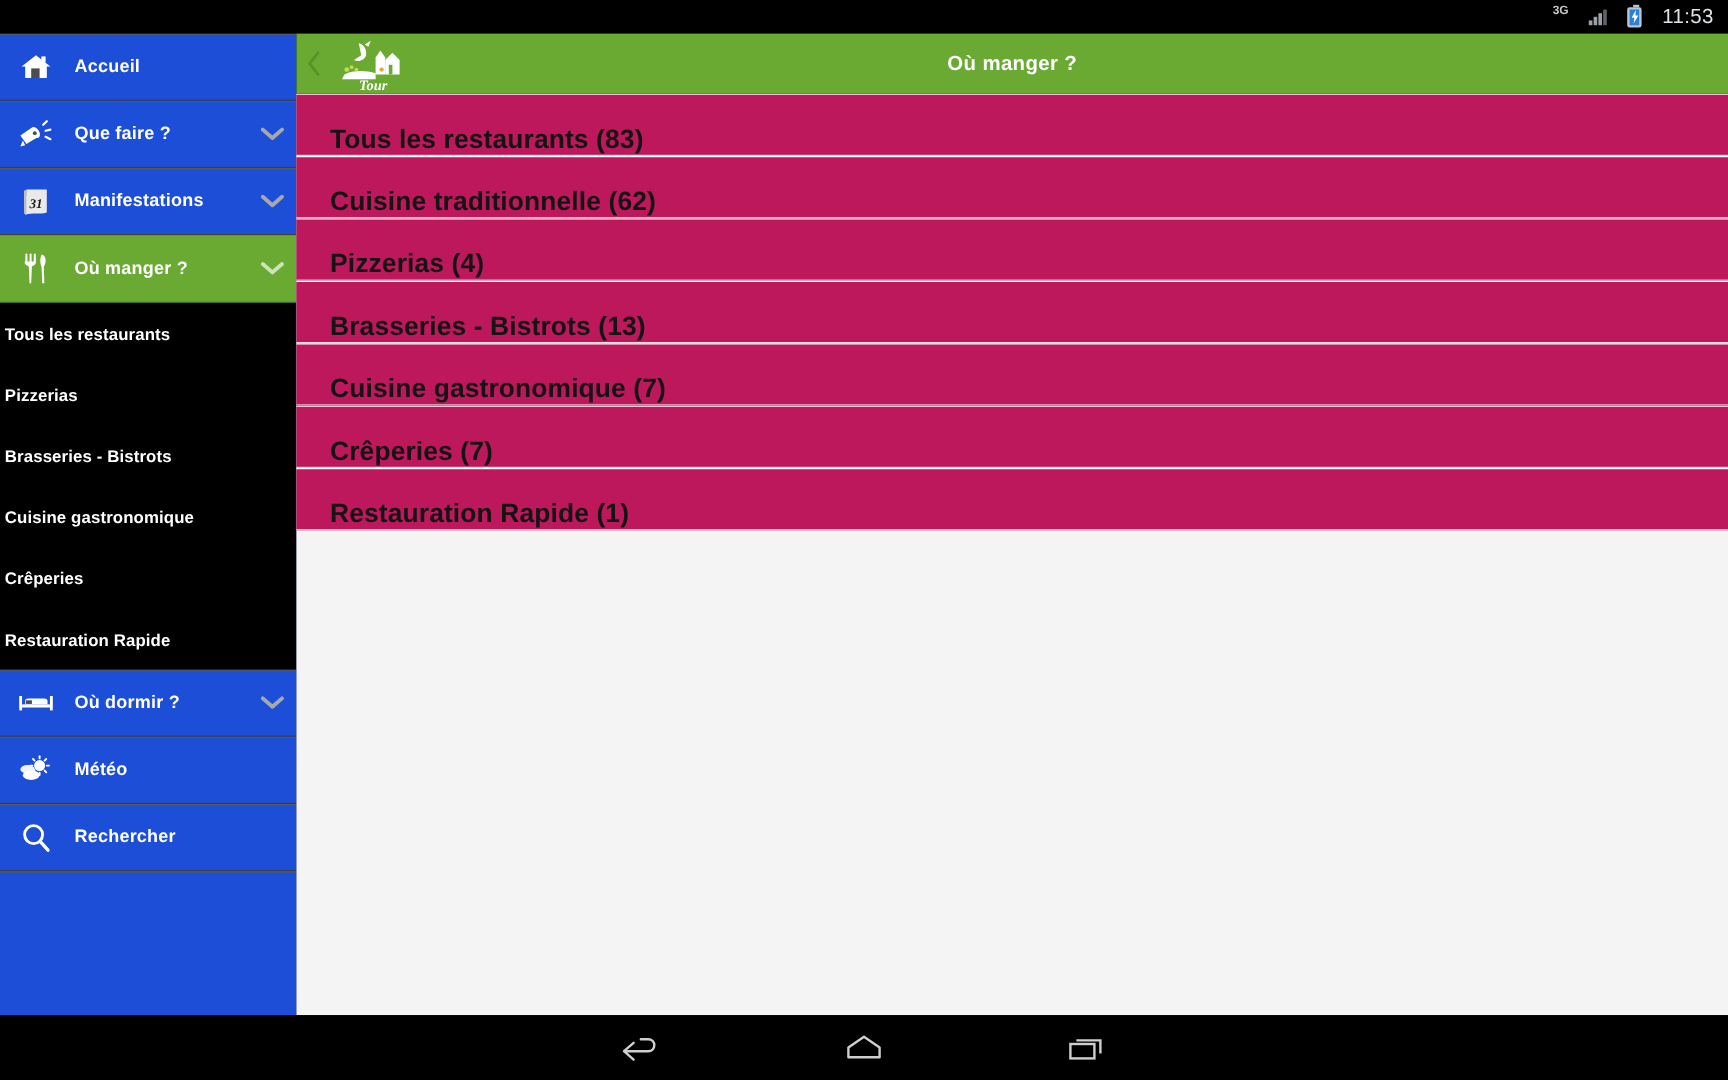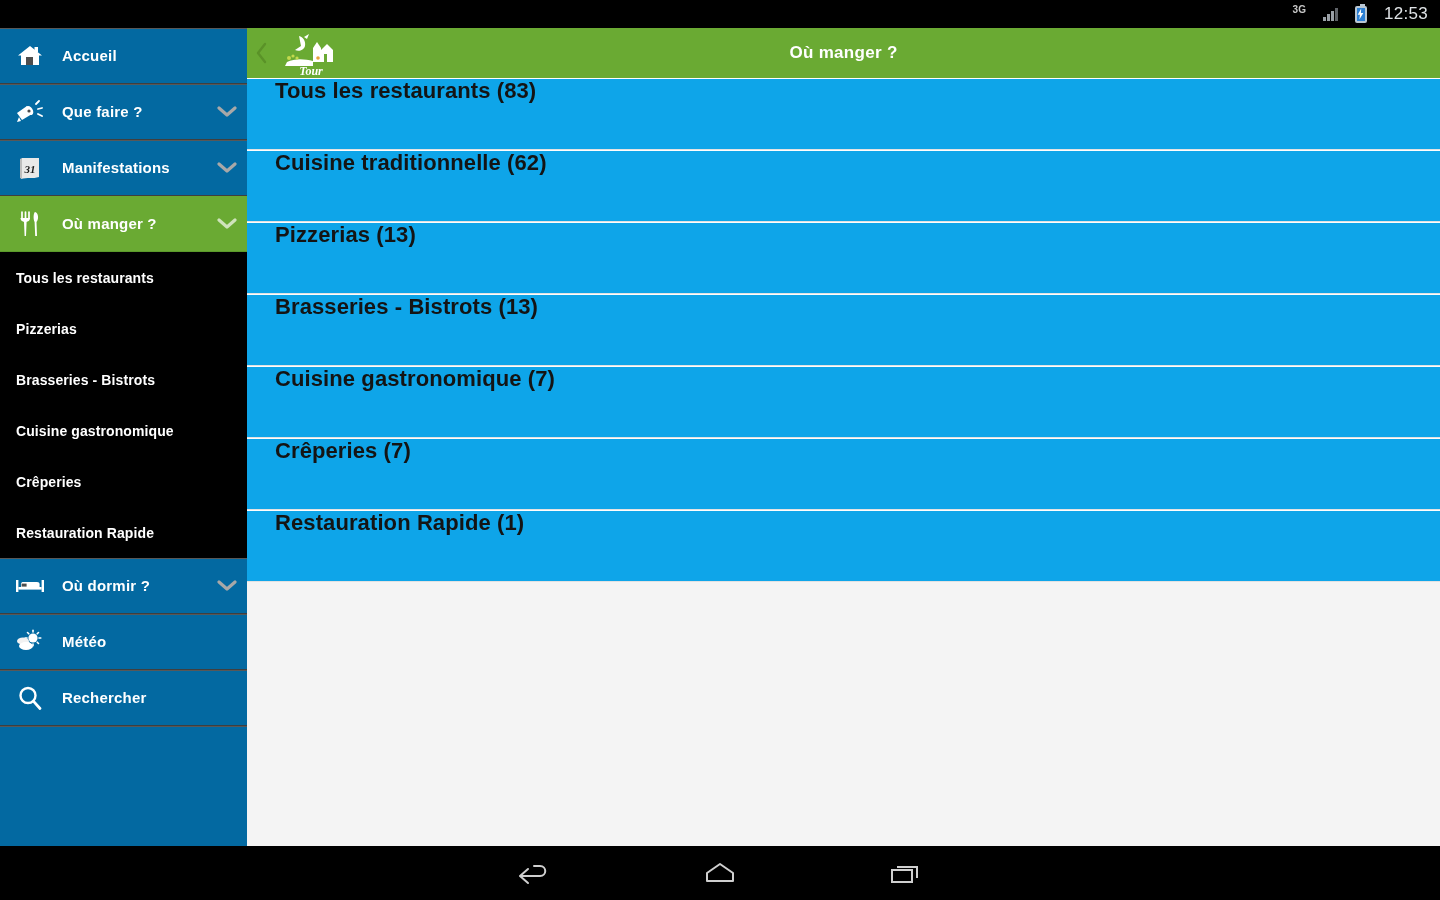--- a/index.html
+++ b/index.html
@@ -30,40 +30,40 @@
   }
   .sb-batt:before{
     content:""; position:absolute; top:-4px; left:3px; width:5px; height:2px; background:#b9c6d2;
   }
   .sb-batt svg{ width:7px; height:12px; }
   .sb-time{ color:#dfe3e6; font-size:17px; letter-spacing:.3px; }
 
   
   .sidebar{
     position:absolute; left:0; top:28px; width:247px; height:818px;
-    background:#0369a1; overflow:hidden;
+    background:#1d4ed8; overflow:hidden;
   }
   .nav-item{
     position:relative; height:56px; display:flex; align-items:center;
     border-bottom:1px solid #3f3f3f;
     box-shadow: inset 0 1px 0 #585858;
     padding-left:8px;
   }
   .nav-item.active{ background:#6aaa33; box-shadow:none; border-bottom:1px solid #5b9a2a; }
   .nav-ico{ width:44px; min-width:44px; display:flex; align-items:flex-start; justify-content:center; color:#fff; }
   .nav-ico svg{ display:block; }
   .nav-label{
     color:#ffffff; font-size:15px; font-weight:bold; letter-spacing:.2px;
     margin-left:10px; flex:1; white-space:nowrap;
   }
   .nav-chev{ width:40px; display:flex; align-items:center; justify-content:center; }
   .nav-chev svg{ display:block; }
   .submenu{ background:#000; }
   .sub-item{
-    height:51px; display:flex; align-items:center; padding-left:16px;
+    height:51px; display:flex; align-items:center; padding-left:4px;
     color:#ffffff; font-size:14px; font-weight:bold; letter-spacing:.1px;
   }
   .nav-item.partial{ height:20px; border-bottom:none; }
 
   
   .header{
     position:absolute; left:247px; top:28px; width:1193px; height:50px;
     background:#6aaa33; display:flex; align-items:center;
   }
   .hdr-back{ width:26px; display:flex; align-items:center; justify-content:center; margin-left:2px; }
@@ -73,23 +73,23 @@
     color:#ffffff; font-size:17px; font-weight:bold; letter-spacing:.3px;
     pointer-events:none;
   }
 
   
   .content{
     position:absolute; left:247px; top:78px; width:1193px; height:768px;
     background:#f4f4f4;
   }
   .row{
-    height:72px; display:flex; align-items:flex-start;
+    height:52px; display:flex; align-items:flex-end;
     padding-left:28px;
-    background:#0ea5e9;
+    background:#be185d;
     border-bottom:1px solid #e2e2e2;
     box-shadow: inset 0 1px 0 #fdfdfd;
   }
   .row-label{ color:#141414; font-size:22px; font-weight:bold; letter-spacing:.1px; }
 
   
   .navbar{
     position:absolute; left:0; bottom:0; width:1440px; height:54px;
     background:#000; display:flex; align-items:center; justify-content:center; gap:130px;
   }
@@ -106,21 +106,21 @@
         <i></i>
         <i></i>
         <i></i>
         <i></i>
       </span>
     <span class="sb-batt">
       <svg viewBox="0 0 10 16">
           <path d="M6 0 L1 9 L4.2 9 L3.4 16 L9 6.5 L5.6 6.5 Z" fill="#ffffff"></path>
         </svg>
     </span>
-    <span class="sb-time">12:53</span>
+    <span class="sb-time">11:53</span>
   </div>
 
   <div class="sidebar">
 
     <div class="nav-item">
       <span class="nav-ico">
         <svg width="26" height="24" viewBox="0 0 26 24">
           <path d="M13 2 L1 11.5 L4 11.5 L4 21 L22 21 L22 11.5 L25 11.5 Z" fill="#fff"></path>
           <rect x="9" y="13" width="7" height="8" fill="#4d4d4d"></rect>
           <rect x="17.5" y="3" width="3.5" height="5" fill="#fff"></rect>
@@ -269,21 +269,21 @@
   </div>
 
   <div class="content">
     <div class="row">
         <span class="row-label">Tous les restaurants (83)</span>
       </div>
     <div class="row">
         <span class="row-label">Cuisine traditionnelle (62)</span>
       </div>
     <div class="row">
-        <span class="row-label">Pizzerias (13)</span>
+        <span class="row-label">Pizzerias (4)</span>
       </div>
     <div class="row">
         <span class="row-label">Brasseries - Bistrots (13)</span>
       </div>
     <div class="row">
         <span class="row-label">Cuisine gastronomique (7)</span>
       </div>
     <div class="row">
         <span class="row-label">Crêperies (7)</span>
       </div>

